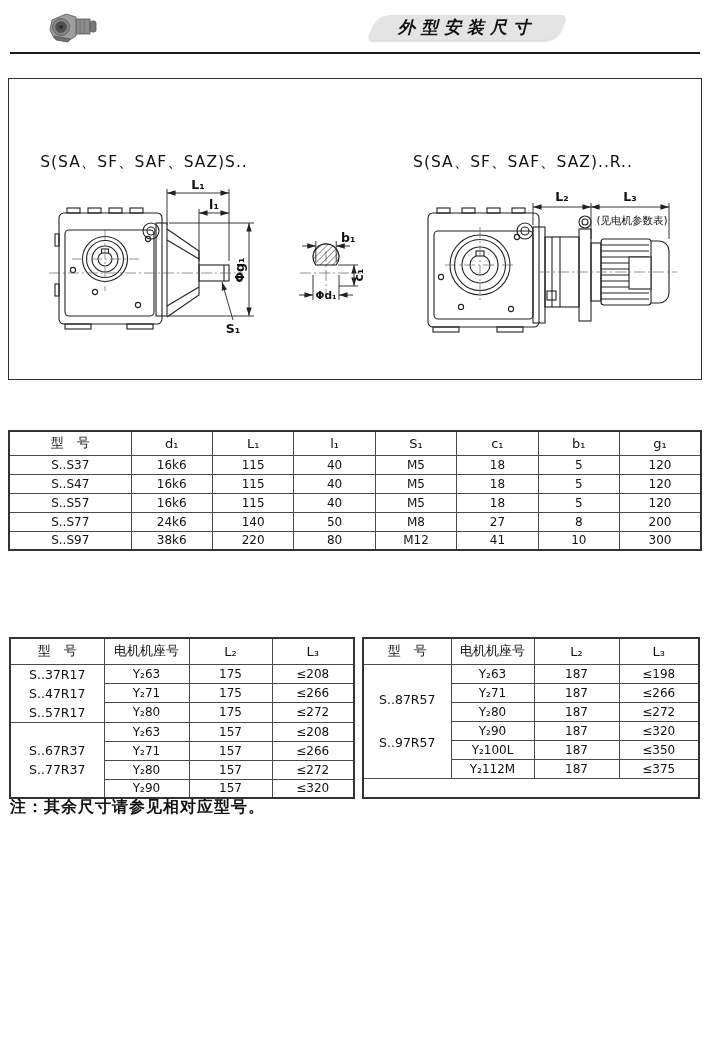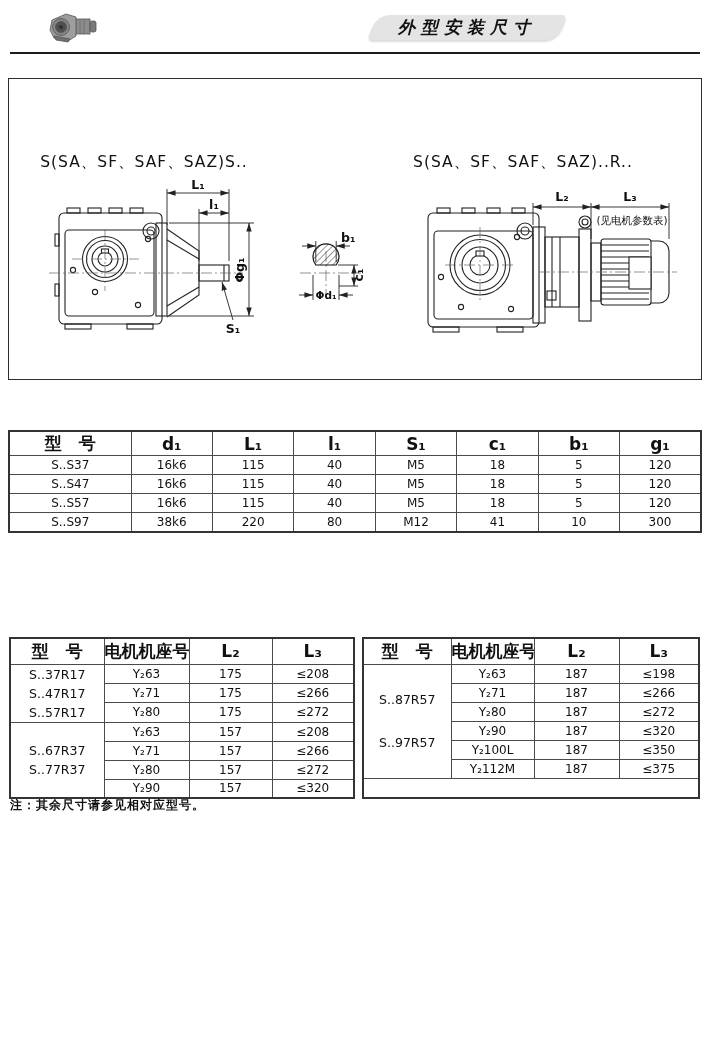--- a/index.html
+++ b/index.html
@@ -19,38 +19,38 @@
   .figure-box svg{display:block;}
   .figure-box text{font-family:"DejaVu Sans",sans-serif;fill:#111;}
   .fig-title{font-size:15.5px;letter-spacing:1px;}
   .dim-label{font-size:12.5px;font-weight:600;}
   .dim-label-small{font-size:10.5px;}
 
   
   table{border-collapse:collapse;table-layout:fixed;background:#fff;}
   th,td{border:1px solid #4a4a4a;text-align:center;vertical-align:middle;padding:0;white-space:nowrap;overflow:hidden;}
   table{border:2px solid #333;}
-  th{font-size:17px;font-weight:700;}
+  th{font-size:13px;font-weight:400;}
   td{font-size:12px;}
   .t1{position:absolute;left:8px;top:430px;width:694px;}
   .t1 thead tr{height:24px;}
   .t1 tbody tr{height:19px;}
   .t2{top:637px;position:absolute;}
   .t2 thead tr{height:26px;}
   .t2 tbody tr{height:19px;}
   .t2l{left:9px;width:346px;}
   .t2r{left:362px;width:338px;}
   .model-cell{font-size:12.5px;}
   .model-lines{display:flex;flex-direction:column;justify-content:center;height:100%;}
   .model-lines div{line-height:19px;text-align:center;}
   .model-lines.wide-gap{gap:26px;}
   .model-lines.wide-gap div{line-height:17px;}
   .empty-row td{height:18px;}
 
-  .note{position:absolute;left:10px;top:797px;font-size:12px;font-weight:600;letter-spacing:1px;}
+  .note{position:absolute;left:10px;top:797px;font-size:16px;font-weight:600;letter-spacing:1px;}
 </style>
 </head>
 <body>
 
 <div class="page">
 
   <div class="logo">
     <svg width="54" height="40" viewBox="0 0 54 40">
       <g stroke="#555" stroke-width="0.8">
         <rect x="28" y="11" width="16" height="15" fill="#8d8d8d"></rect>
@@ -267,20 +267,30 @@
           <td>S..S57</td>
           <td>16k6</td>
           <td>115</td>
           <td>40</td>
           <td>M5</td>
           <td>18</td>
           <td>5</td>
           <td>120</td>
         </tr>
         <tr>
+          <td>S..S77</td>
+          <td>24k6</td>
+          <td>140</td>
+          <td>50</td>
+          <td>M8</td>
+          <td>27</td>
+          <td>8</td>
+          <td>200</td>
+        </tr>
+        <tr>
           <td>S..S97</td>
           <td>38k6</td>
           <td>220</td>
           <td>80</td>
           <td>M12</td>
           <td>41</td>
           <td>10</td>
           <td>300</td>
         </tr>
       </tbody>

